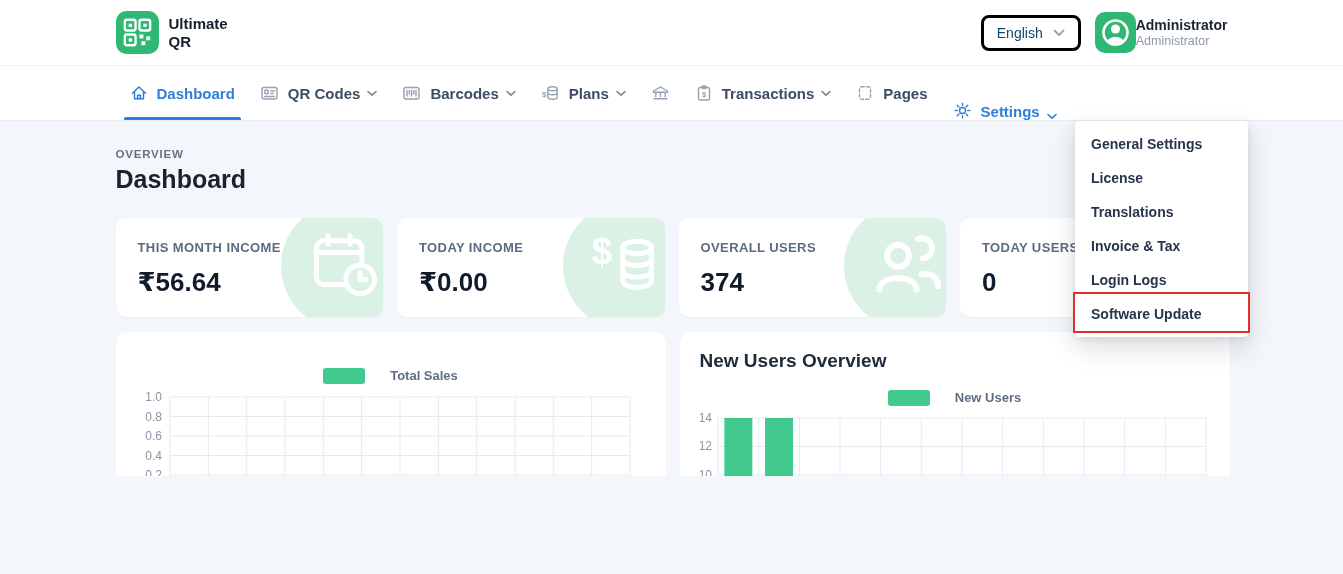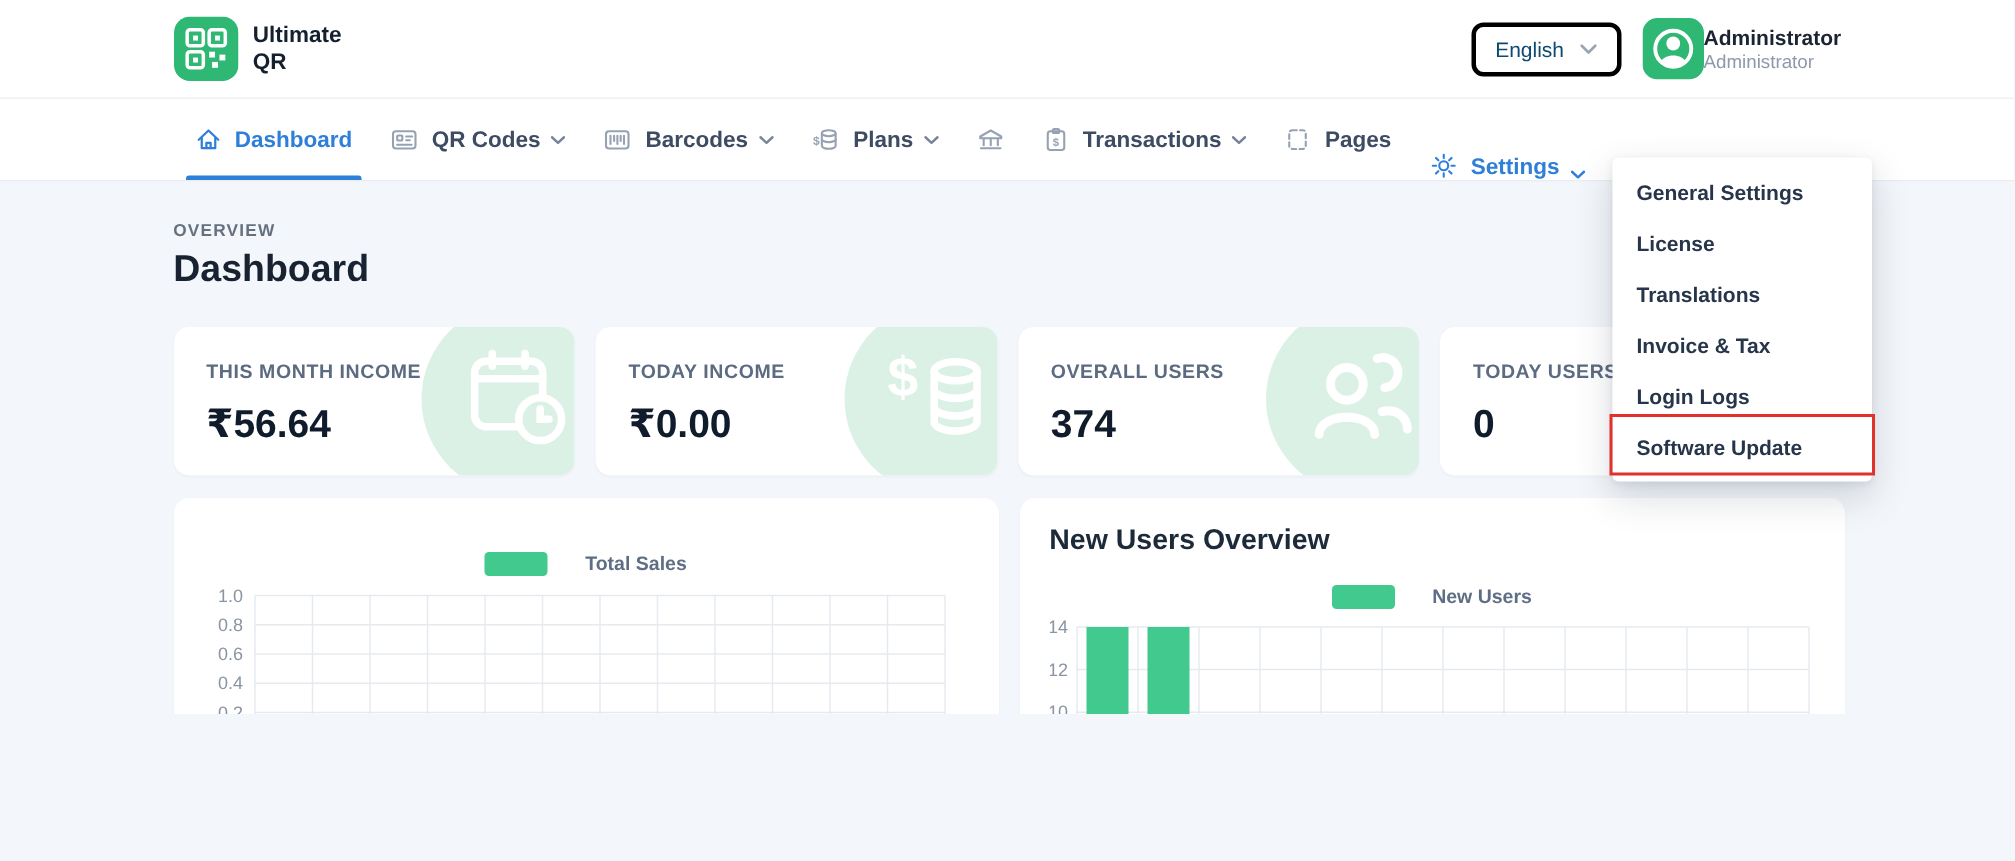--- a/index.html
+++ b/index.html
@@ -45,21 +45,21 @@
   
   .charts { display:grid; grid-template-columns:repeat(2,1fr); gap:14px; margin-top:15px; }
   .chart-card { background:#fff; border-radius:10px; height:330px; padding:18px 20px; box-shadow:0 1px 2px rgba(20,30,50,.04); }
   .chart-title { font-size:19px; font-weight:600; color:#1d2a3a; }
   .legend { display:flex; align-items:center; justify-content:center; gap:25px; margin-top:17px; height:17px; }
   .legend-swatch { width:42px; height:16px; border-radius:3px; background:#41c98e; }
   .legend-label { font-size:13px; font-weight:bold; color:#5f6e84; }
   .chart-svg { display:block; margin-top:2px; }
 
   
-  .dropdown { position:absolute; left:1075px; top:105px; width:173px; background:#fff; border-radius:4px; box-shadow:0 10px 26px rgba(18,30,50,.16), 0 2px 6px rgba(18,30,50,.08); padding:6px 0; z-index:50; }
+  .dropdown { position:absolute; left:1075px; top:121px; width:173px; background:#fff; border-radius:4px; box-shadow:0 10px 26px rgba(18,30,50,.16), 0 2px 6px rgba(18,30,50,.08); padding:6px 0; z-index:50; }
   .dd-item { position:relative; padding:9px 16px; font-size:14px; font-weight:600; color:#27354a; cursor:pointer; }
   .dd-highlight { position:absolute; left:-2px; right:-2px; top:-5px; bottom:-2px; border:2px solid #e0312d; pointer-events:none; z-index:3; }
 
   .ni { color:#96a1b2; }
   .nav-item.active .ni, .nav-item.blue .ni { color:#2e7fd9; }
 </style>
 </head>
 <body>
 
 <div class="page">

